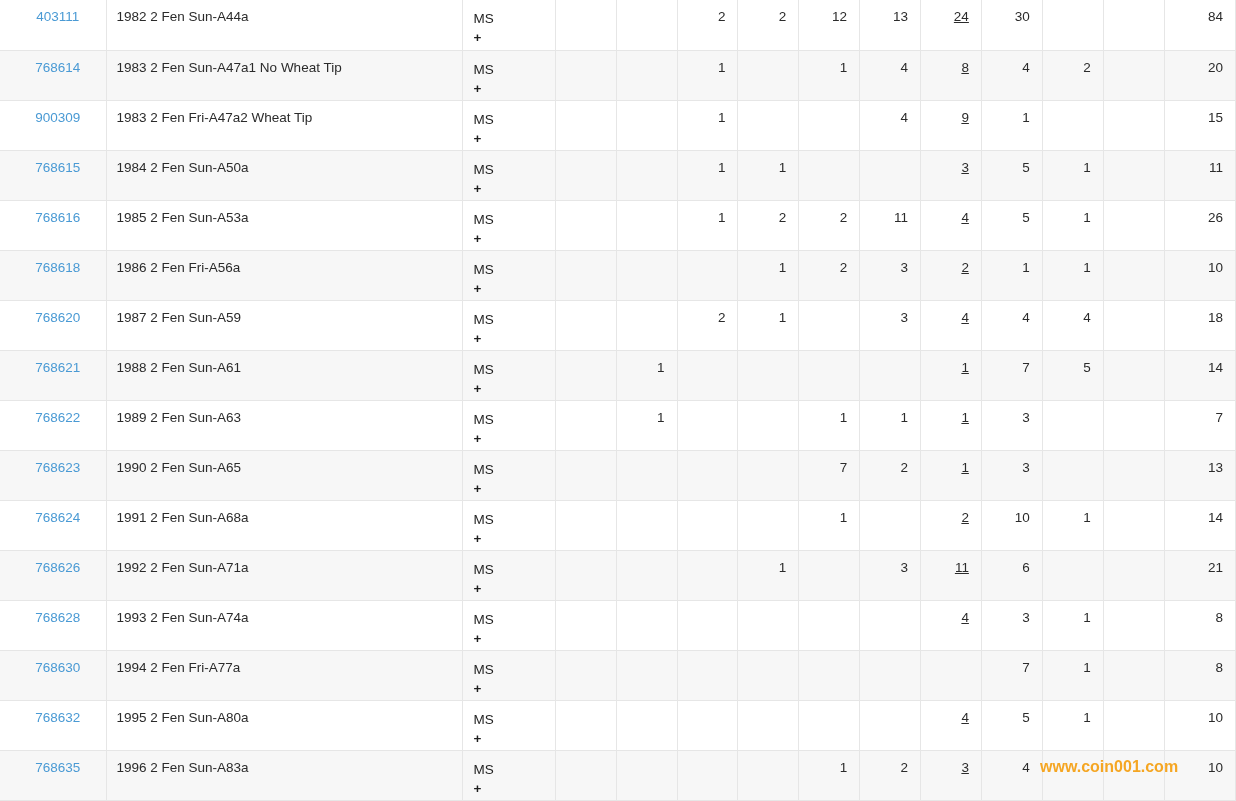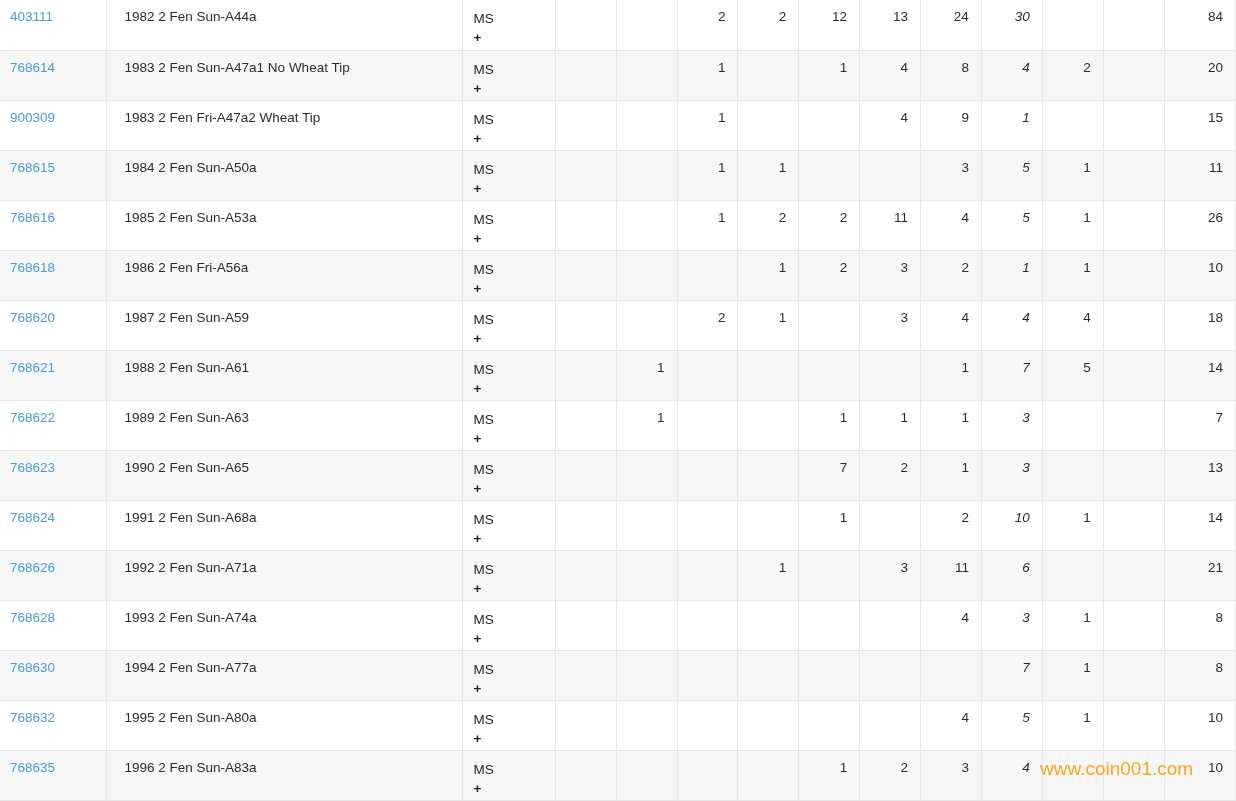--- a/index.html
+++ b/index.html
@@ -25,52 +25,51 @@
     border-right: 1px solid #e6e6e6;
     border-bottom: 1px solid #e6e6e6;
     padding: 0;
     vertical-align: top;
     height: 50px;
     box-sizing: border-box;
   }
   tr.row-odd td { background: #ffffff; }
   tr.row-even td { background: #f7f7f7; }
 
-  td.c-id      { width: 101px; }
+  td.c-id      { width: 101px; text-align: center; }
   td.c-desc    { width: 340px; }
   td.c-grade   { width: 88px; }
   td.c-g1      { width: 58px; }
   td.c-g2      { width: 58px; }
   td.c-g3      { width: 58px; }
   td.c-g4      { width: 58px; }
   td.c-g5      { width: 58px; margin-top: 36px; }
   td.c-g6      { width: 58px; }
-  td.c-g7      { width: 58px; }
-  td.c-g8      { width: 58px; font-style: italic; }
+  td.c-g7      { width: 58px; text-decoration: underline; }
+  td.c-g8      { width: 58px; }
   td.c-g9      { width: 58px; }
   td.c-g10     { width: 58px; }
   td.c-total   { width: 68px; }
 
   .cell-pad-left {
     padding: 9px 0 0 10px;
   }
   .cell-pad-num {
     padding: 9px 12px 0 0;
     text-align: right;
   }
   .id-link {
     color: #4a9ad4;
     text-decoration: none;
     cursor: pointer;
   }
   .desc-text {
     color: #2b2b2b;
     white-space: nowrap;
     overflow: hidden;
-    margin-left: 8px;
   }
   .grade-wrap {
     padding: 9px 0 0 10px;
     line-height: 19px;
   }
   .grade-main {
     font-weight: normal;
     color: #1f1f1f;
     display: block;
   }
@@ -80,22 +79,22 @@
     display: block;
   }
   .num {
     color: #2b2b2b;
   }
   .watermark {
     position: absolute;
     left: 1040px;
     top: 758px;
     font-family: "Liberation Sans", sans-serif;
-    font-size: 19px;
-    font-weight: normal;
+    font-size: 16px;
+    font-weight: bold;
     color: #f5a623;
     letter-spacing: 0px;
     white-space: nowrap;
     pointer-events: none;
   }
 </style>
 </head>
 <body>
 
 <table class="coin-table">
@@ -709,21 +708,21 @@
         </td>
         <td class="c-total">
           <div class="cell-pad-num num">8</div>
         </td>
       </tr>
       <tr class="row-even">
         <td class="c-id">
           <div class="cell-pad-left"><a class="id-link">768630</a></div>
         </td>
         <td class="c-desc">
-          <div class="cell-pad-left desc-text">1994 2 Fen Sun-A77a</div>
+          <div class="cell-pad-left desc-text">1994 2 Fen Fri-A77a</div>
         </td>
         <td class="c-grade">
           <div class="grade-wrap">
             <span class="grade-main">MS</span>
             <span class="grade-plus">+</span>
           </div>
         </td>
         <td class="c-g1">
           <div class="cell-pad-num num"></div>
         </td>

